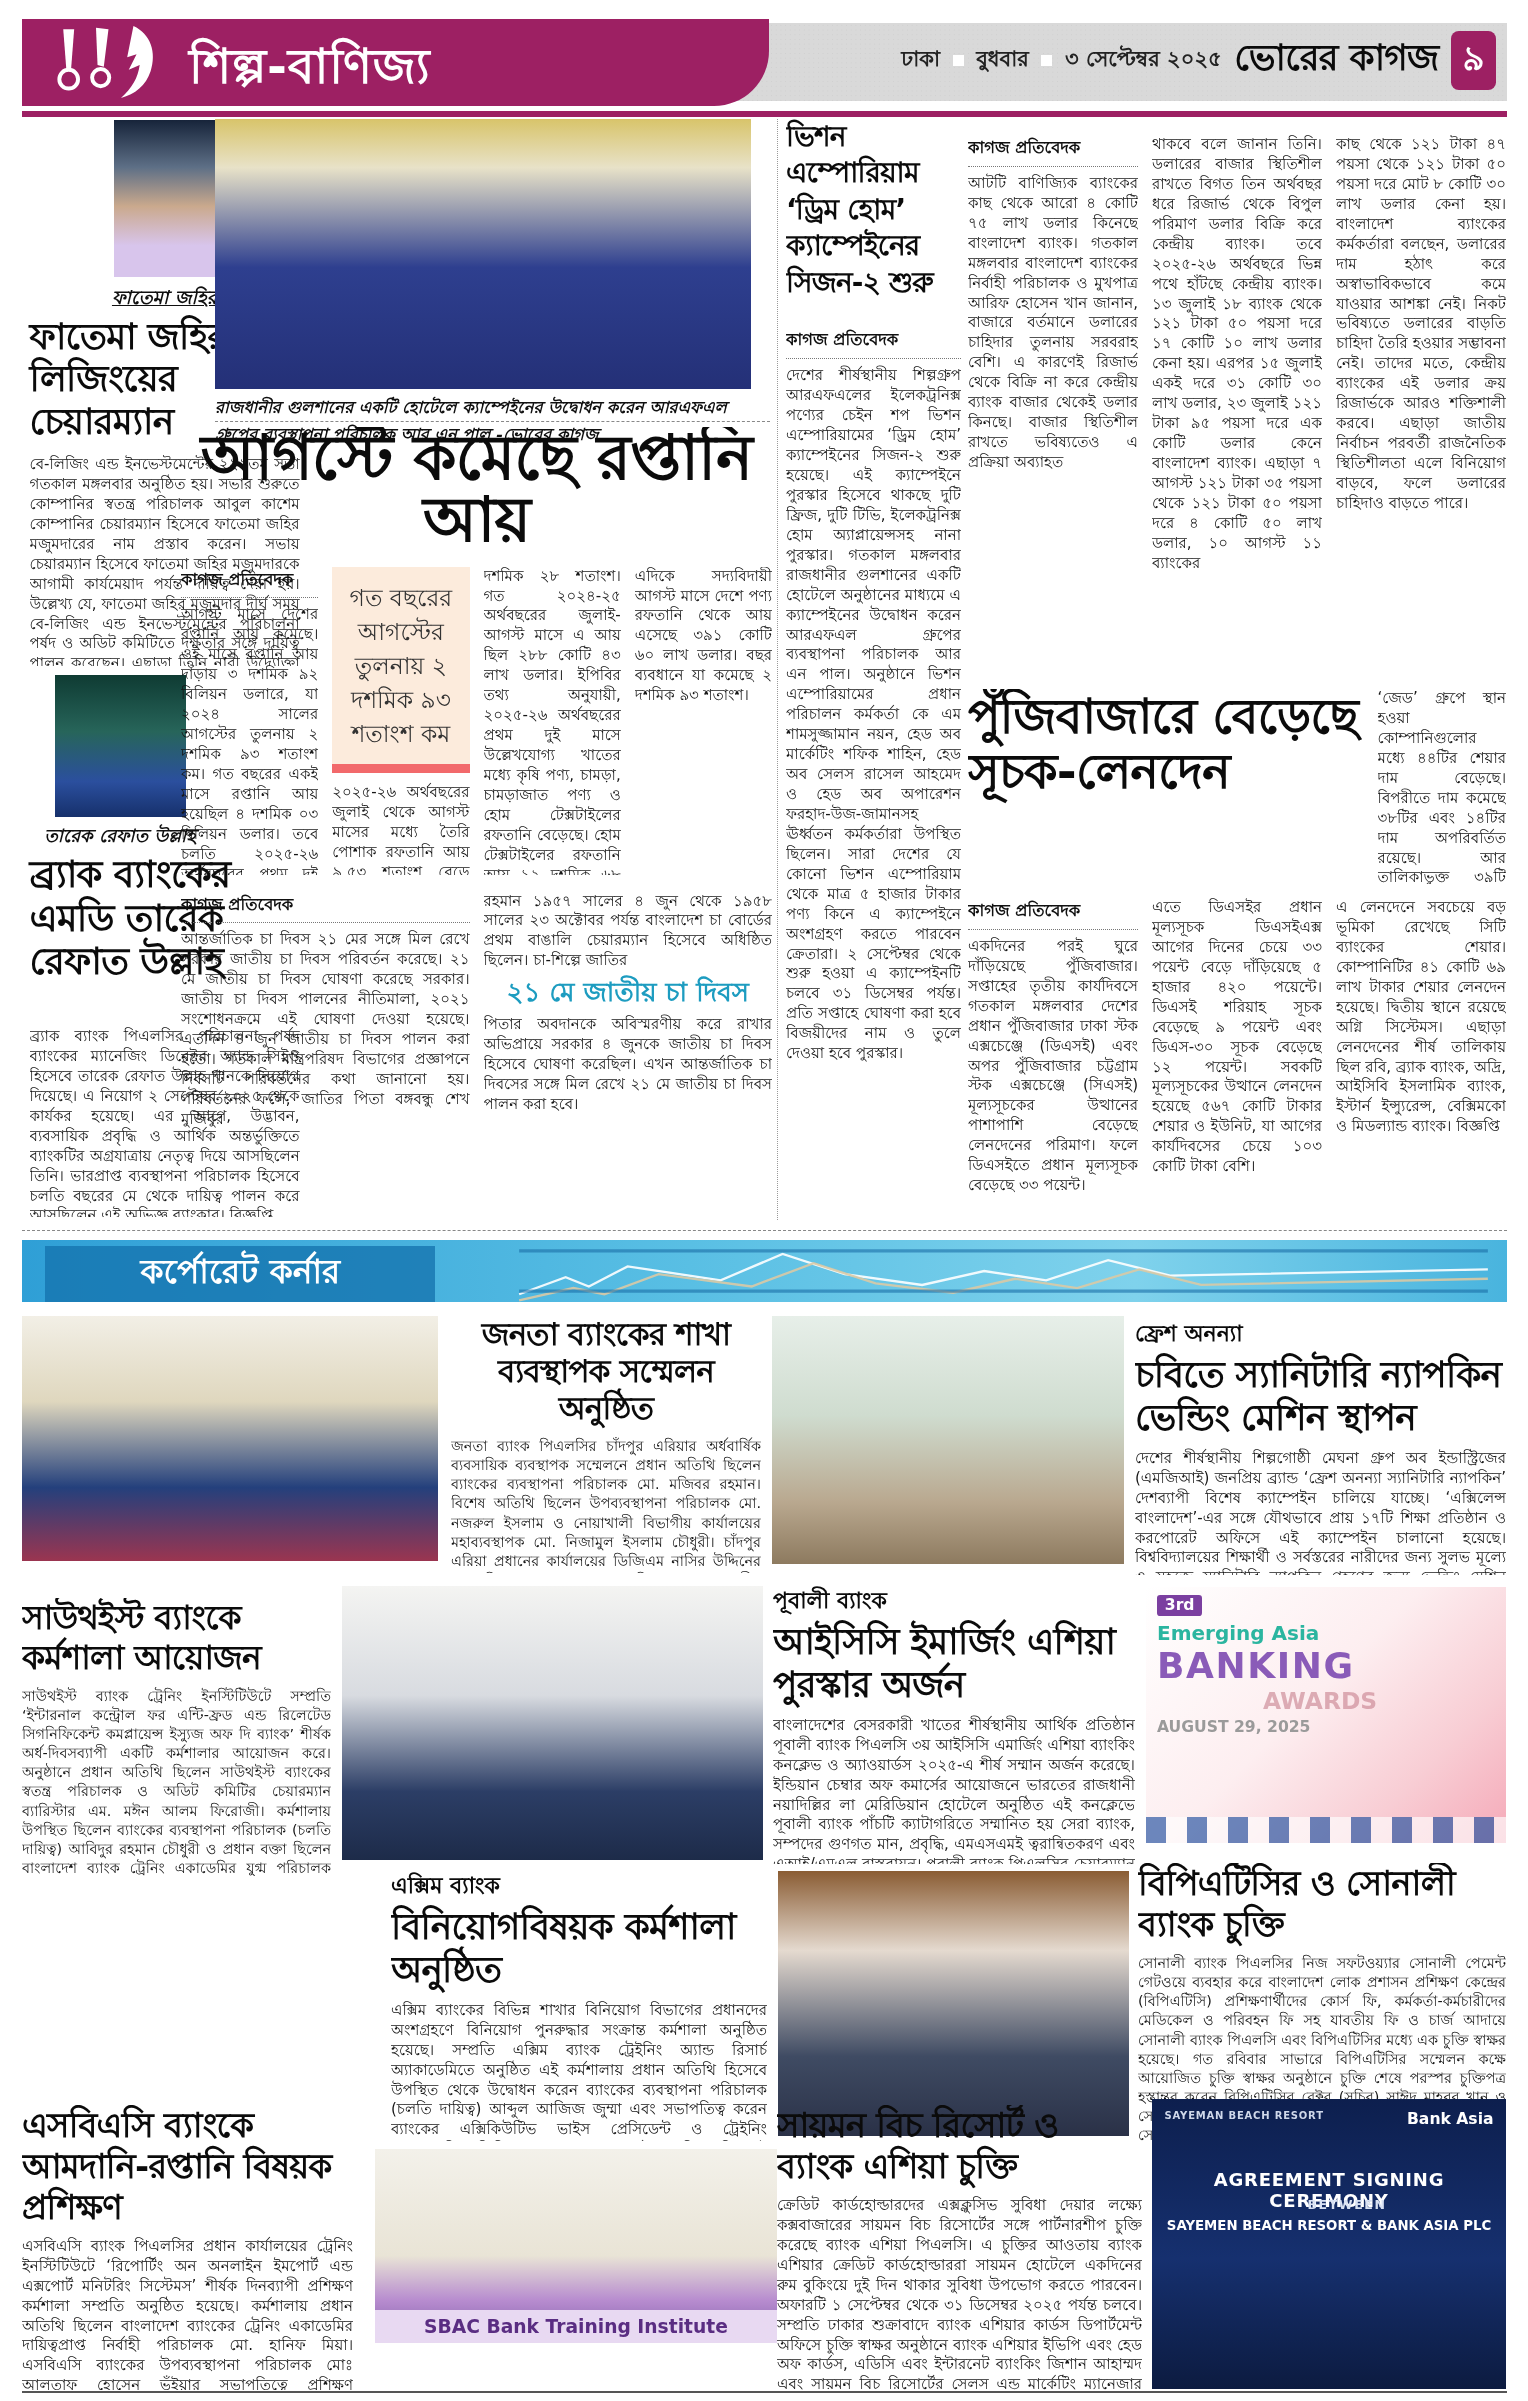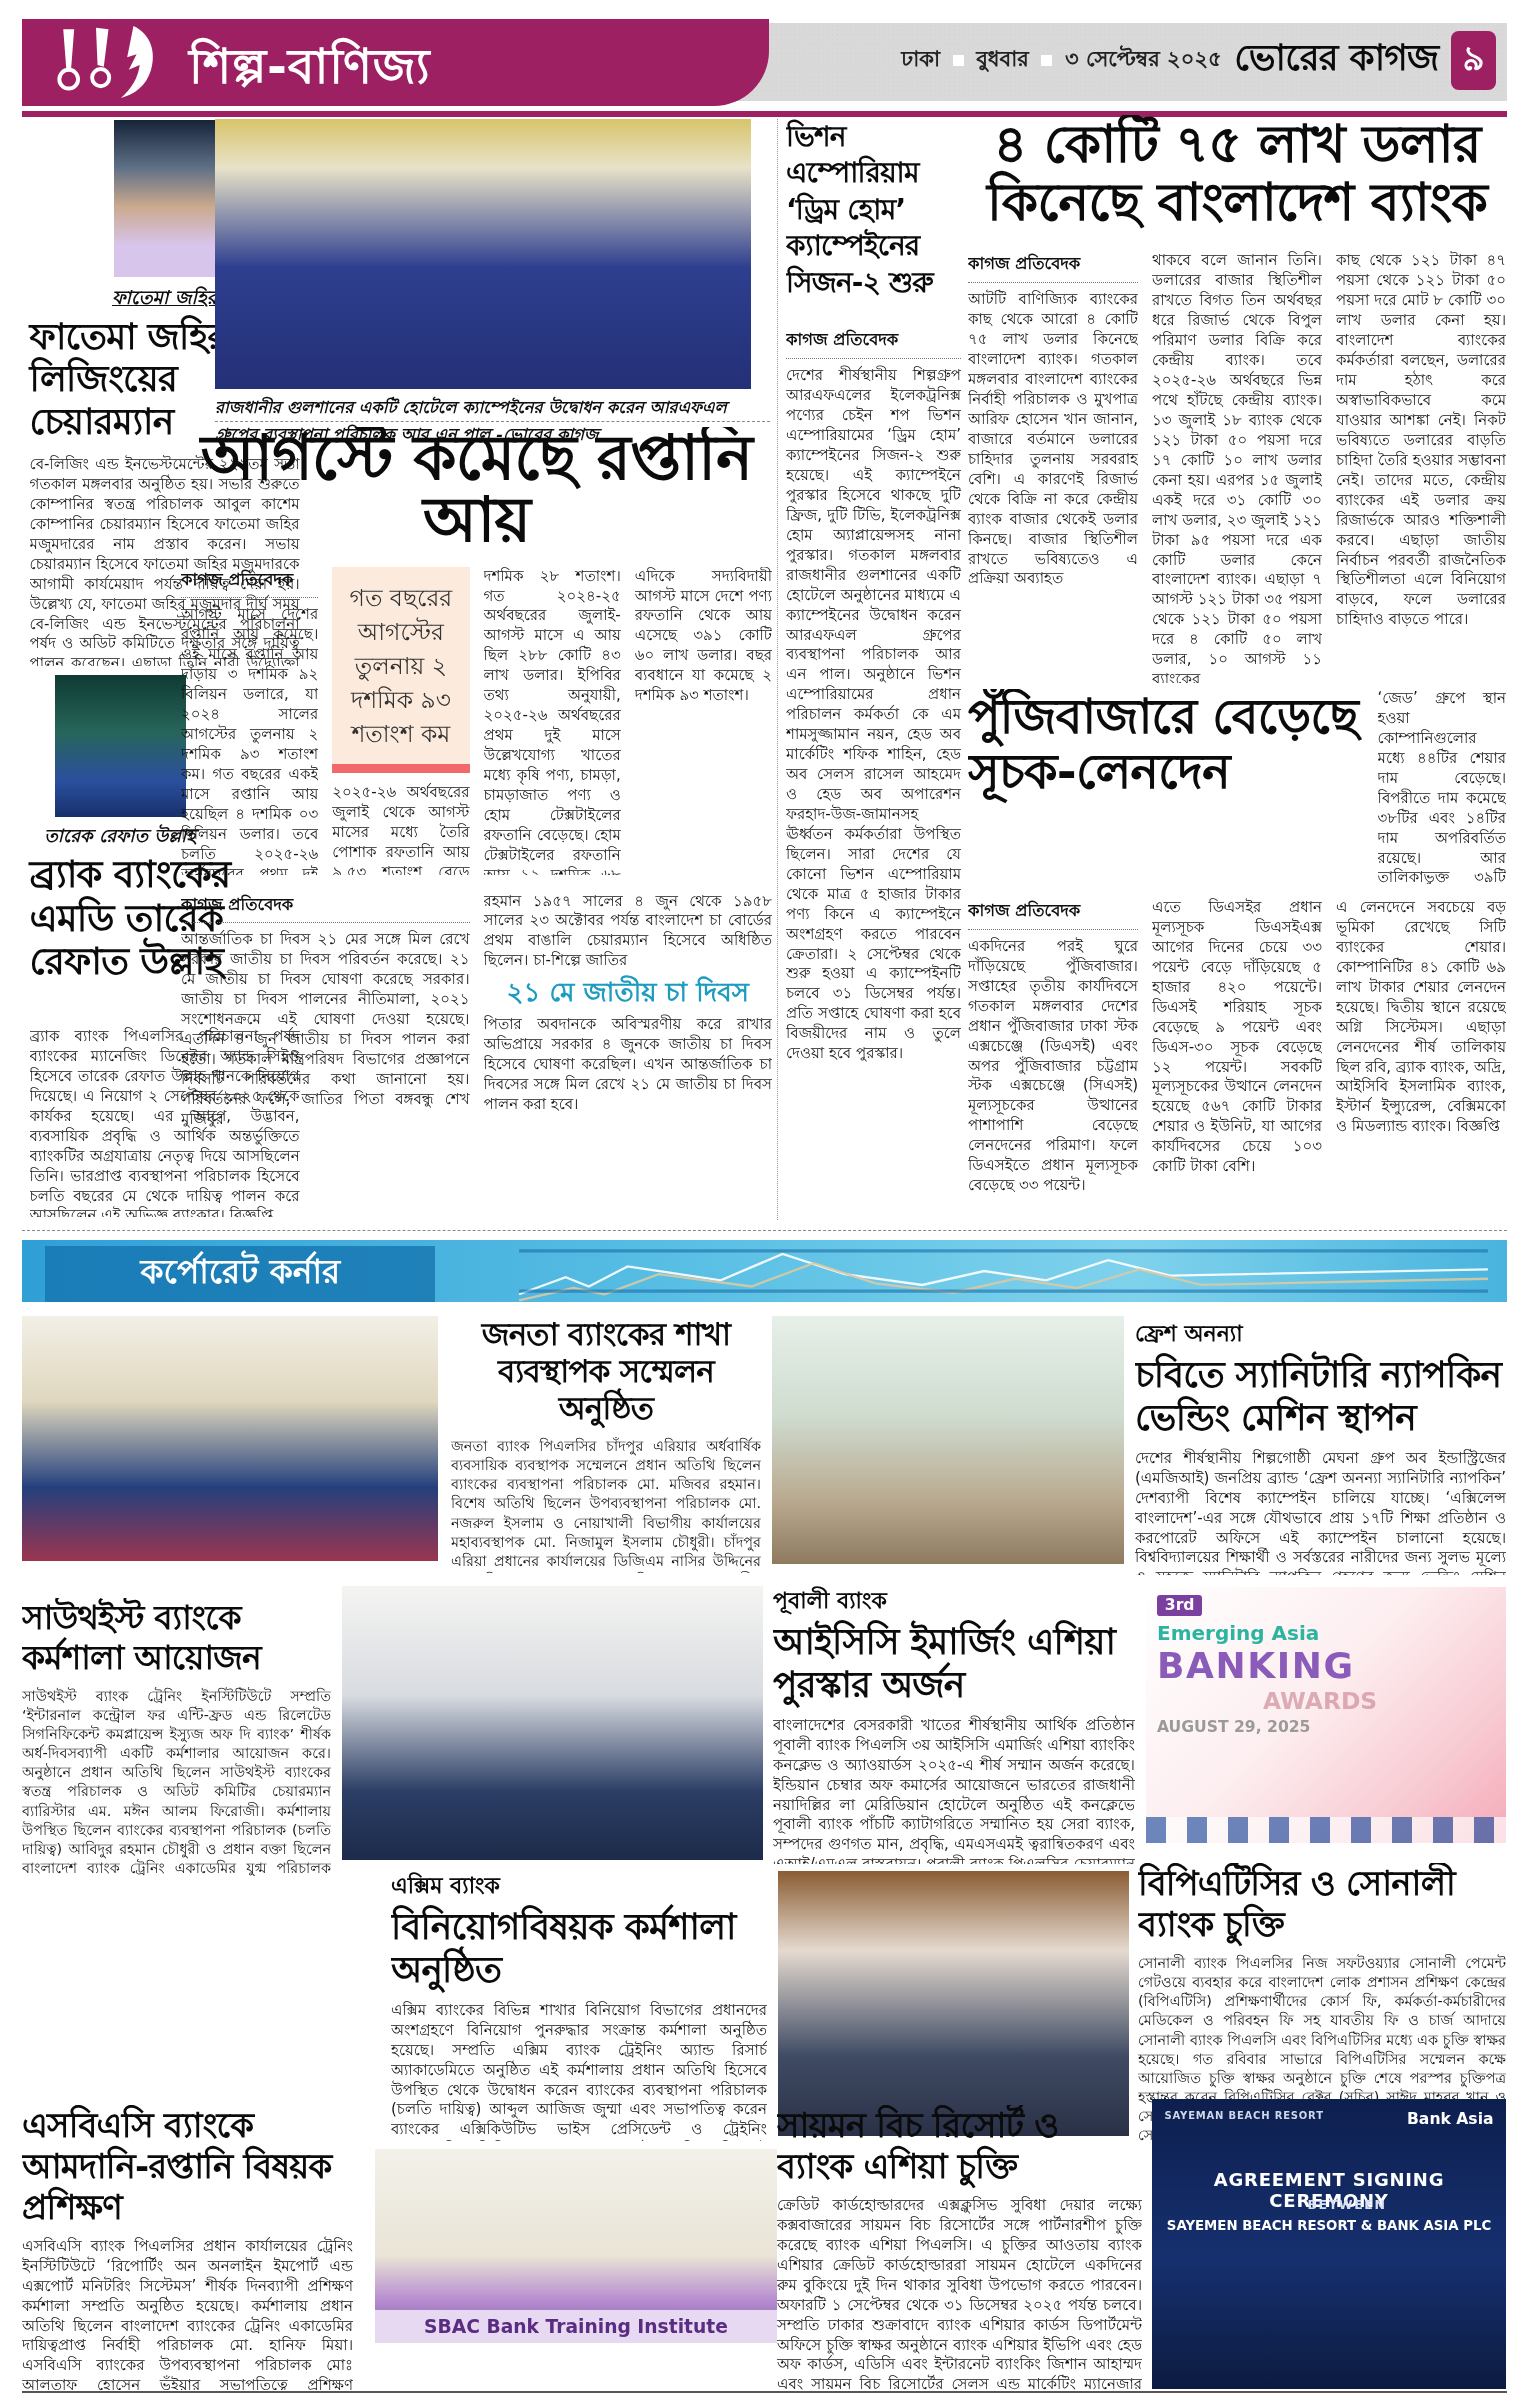--- a/index.html
+++ b/index.html
@@ -145,21 +145,20 @@
 
   <div class="abs clip" style="left:786px;top:119px;width:175px;height:1102px;">
     <div class="h-big" style="font-size:28px;line-height:1.3;">ভিশন এম্পোরিয়াম ‘ড্রিম হোম’ ক্যাম্পেইনের সিজন-২ শুরু</div>
     <div style="margin-top:26.5px;">
       <span class="byline">কাগজ প্রতিবেদক</span>
       <div class="bodytxt">দেশের শীর্ষস্থানীয় শিল্পগ্রুপ আরএফএলের ইলেকট্রনিক্স পণ্যের চেইন শপ ভিশন এম্পোরিয়ামের ‘ড্রিম হোম’ ক্যাম্পেইনের সিজন-২ শুরু হয়েছে। এই ক্যাম্পেইনে পুরস্কার হিসেবে থাকছে দুটি ফ্রিজ, দুটি টিভি, ইলেকট্রনিক্স হোম অ্যাপ্লায়েন্সসহ নানা পুরস্কার। গতকাল মঙ্গলবার রাজধানীর গুলশানের একটি হোটেলে অনুষ্ঠানের মাধ্যমে এ ক্যাম্পেইনের উদ্বোধন করেন আরএফএল গ্রুপের ব্যবস্থাপনা পরিচালক আর এন পাল। অনুষ্ঠানে ভিশন এম্পোরিয়ামের প্রধান পরিচালন কর্মকর্তা কে এম শামসুজ্জামান নয়ন, হেড অব মার্কেটিং শফিক শাহিন, হেড অব সেলস রাসেল আহমেদ ও হেড অব অপারেশন ফরহাদ-উজ-জামানসহ ঊর্ধ্বতন কর্মকর্তারা উপস্থিত ছিলেন। সারা দেশের যে কোনো ভিশন এম্পোরিয়াম থেকে মাত্র ৫ হাজার টাকার পণ্য কিনে এ ক্যাম্পেইনে অংশগ্রহণ করতে পারবেন ক্রেতারা। ২ সেপ্টেম্বর থেকে শুরু হওয়া এ ক্যাম্পেইনটি চলবে ৩১ ডিসেম্বর পর্যন্ত। প্রতি সপ্তাহে ঘোষণা করা হবে বিজয়ীদের নাম ও তুলে দেওয়া হবে পুরস্কার।</div>
     </div>
   </div>
 
   <div class="abs clip" style="left:968px;top:115px;width:538px;height:568px;">
-    <div class="h-big" style="font-size:52px;text-align:center;line-height:1.12;">৪ কোটি ৭৫ লাখ ডলার কিনেছে বাংলাদেশ ব্যাংক</div>
     <div class="cols" style="margin-top:20px;">
       <div class="col">
         <span class="byline">কাগজ প্রতিবেদক</span>
         <div class="bodytxt">আটটি বাণিজ্যিক ব্যাংকের কাছ থেকে আরো ৪ কোটি ৭৫ লাখ ডলার কিনেছে বাংলাদেশ ব্যাংক। গতকাল মঙ্গলবার বাংলাদেশ ব্যাংকের নির্বাহী পরিচালক ও মুখপাত্র আরিফ হোসেন খান জানান, বাজারে বর্তমানে ডলারের চাহিদার তুলনায় সরবরাহ বেশি। এ কারণেই রিজার্ভ থেকে বিক্রি না করে কেন্দ্রীয় ব্যাংক বাজার থেকেই ডলার কিনছে। বাজার স্থিতিশীল রাখতে ভবিষ্যতেও এ প্রক্রিয়া অব্যাহত</div>
       </div>
       <div class="col">
         <div class="bodytxt">থাকবে বলে জানান তিনি। ডলারের বাজার স্থিতিশীল রাখতে বিগত তিন অর্থবছর ধরে রিজার্ভ থেকে বিপুল পরিমাণ ডলার বিক্রি করে কেন্দ্রীয় ব্যাংক। তবে ২০২৫-২৬ অর্থবছরে ভিন্ন পথে হাঁটছে কেন্দ্রীয় ব্যাংক। ১৩ জুলাই ১৮ ব্যাংক থেকে ১২১ টাকা ৫০ পয়সা দরে ১৭ কোটি ১০ লাখ ডলার কেনা হয়। এরপর ১৫ জুলাই একই দরে ৩১ কোটি ৩০ লাখ ডলার, ২৩ জুলাই ১২১ টাকা ৯৫ পয়সা দরে এক কোটি ডলার কেনে বাংলাদেশ ব্যাংক। এছাড়া ৭ আগস্ট ১২১ টাকা ৩৫ পয়সা থেকে ১২১ টাকা ৫০ পয়সা দরে ৪ কোটি ৫০ লাখ ডলার, ১০ আগস্ট ১১ ব্যাংকের</div>
       </div>
       <div class="col">
         <div class="bodytxt">কাছ থেকে ১২১ টাকা ৪৭ পয়সা থেকে ১২১ টাকা ৫০ পয়সা দরে মোট ৮ কোটি ৩০ লাখ ডলার কেনা হয়। বাংলাদেশ ব্যাংকের কর্মকর্তারা বলছেন, ডলারের দাম হঠাৎ করে অস্বাভাবিকভাবে কমে যাওয়ার আশঙ্কা নেই। নিকট ভবিষ্যতে ডলারের বাড়তি চাহিদা তৈরি হওয়ার সম্ভাবনা নেই। তাদের মতে, কেন্দ্রীয় ব্যাংকের এই ডলার ক্রয় রিজার্ভকে আরও শক্তিশালী করবে। এছাড়া জাতীয় নির্বাচন পরবর্তী রাজনৈতিক স্থিতিশীলতা এলে বিনিয়োগ বাড়বে, ফলে ডলারের চাহিদাও বাড়তে পারে।</div>

